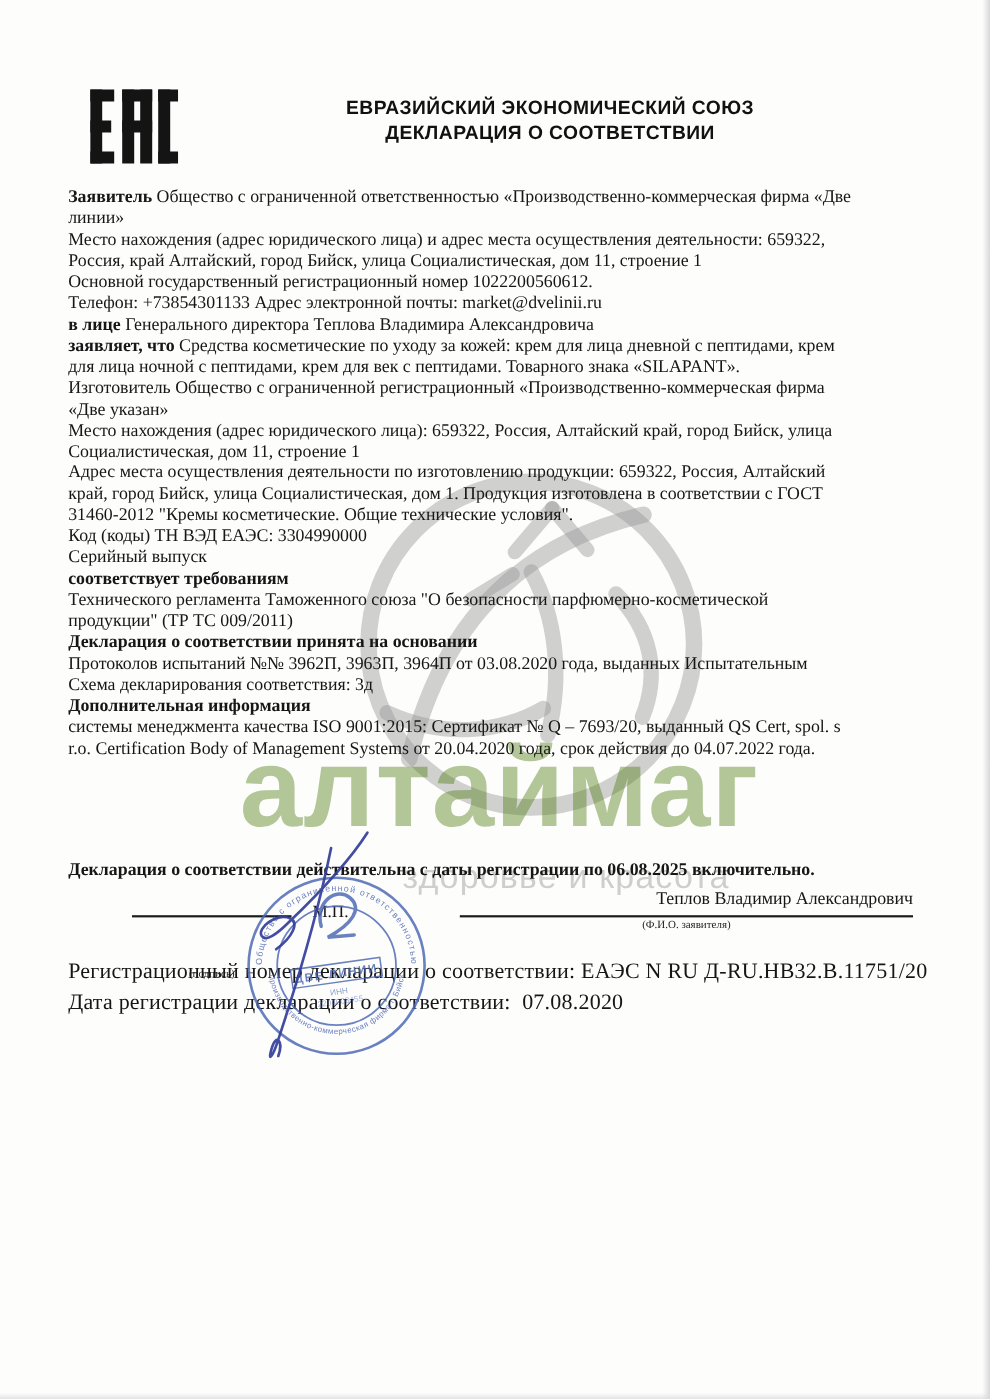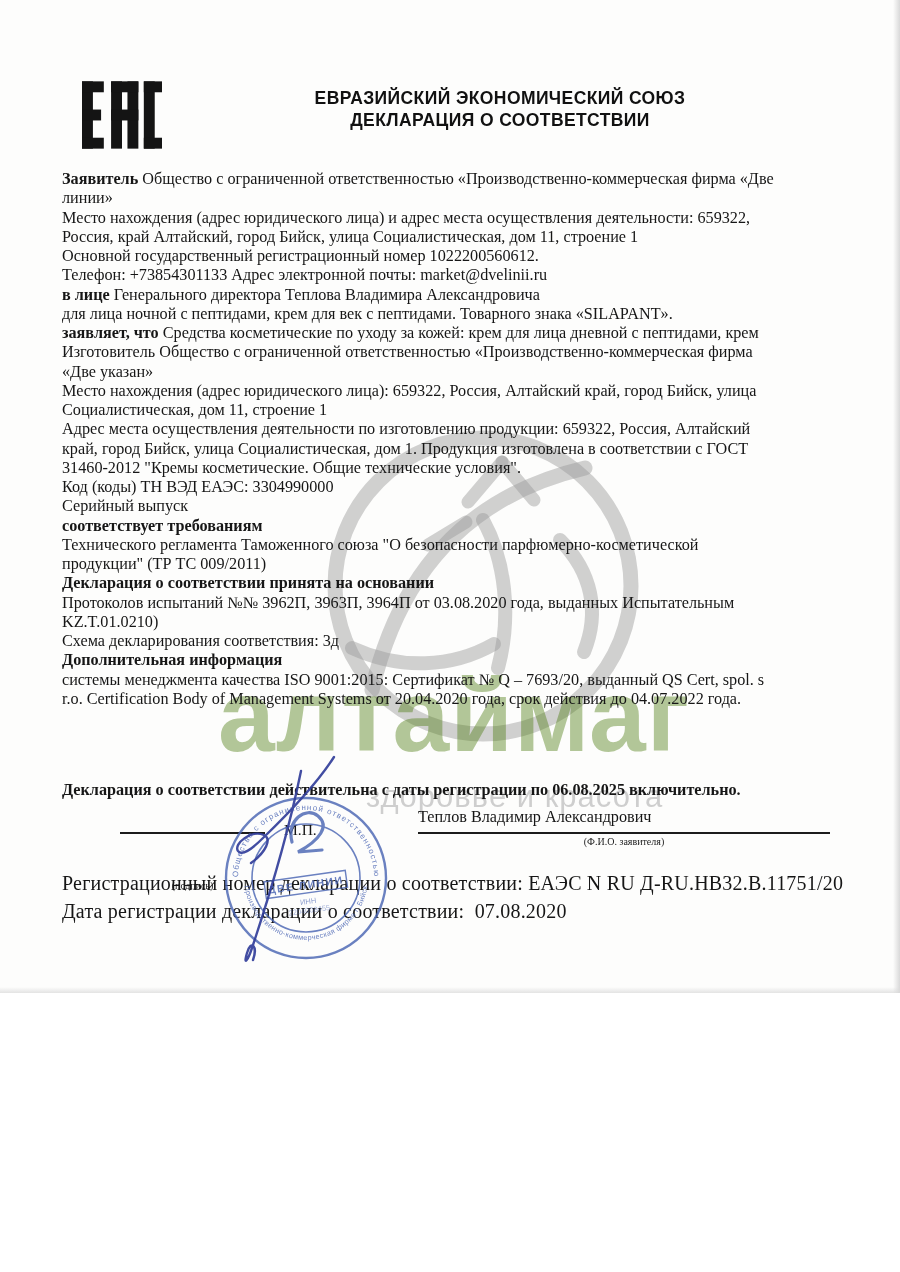--- a/index.html
+++ b/index.html
@@ -1,17 +1,17 @@
 <!DOCTYPE html>
 <html><head>
 <meta charset="utf-8">
 <style>
   html,body{margin:0;padding:0;background:#ffffff;}
   .page{
-    position:relative;width:900px;height:993px;margin:0 auto;
+    position:relative;width:900px;height:1272px;margin:0 auto;
     background:#fdfdfc;overflow:hidden;color:#161616;
     font-family:"Liberation Serif", serif;
   }
   .page::after{content:'';position:absolute;right:0;top:0;width:7px;height:100%;
     background:linear-gradient(to left,#d9d9d9,rgba(255,255,255,0));pointer-events:none;}
   .page::before{content:'';position:absolute;left:0;bottom:0;width:100%;height:6px;
     background:linear-gradient(to top,#e3e3e3,rgba(255,255,255,0));pointer-events:none;}
   .abs{position:absolute;}
 
   
@@ -37,21 +37,21 @@
   .validity{left:62px;top:781px;z-index:1;font-weight:bold;font-size:16.2px;white-space:pre;}
 
   
   .rule{height:2px;background:#1c1c1c;z-index:1;}
   .rule-left{left:120px;top:832px;width:145px;}
   .rule-right{left:418px;top:832px;width:412px;}
   .sig-label{z-index:1;font-size:10px;color:#222;text-align:center;}
   .lbl-podpis{left:120px;top:880px;width:145px;}
   .lbl-fio{left:418px;top:836px;width:412px;}
   .mp{left:284px;top:821px;z-index:1;font-size:15.5px;}
-  .applicant{left:418px;top:808px;width:412px;z-index:1;text-align:left;font-size:16.2px;white-space:pre;}
+  .applicant{left:418px;top:808px;width:412px;z-index:1;text-align:right;font-size:16.2px;white-space:pre;}
 
   
   .reg{left:62px;z-index:1;font-weight:normal;font-size:20px;white-space:pre;letter-spacing:.2px;}
   .reg-num{top:872px;}
   .reg-date{top:900px;}
 
   
   .stamp{left:220px;top:792px;width:174px;height:172px;z-index:2;opacity:.82;}
   .sig-ink{left:208px;top:742px;width:160px;height:236px;z-index:3;opacity:.92;}
 </style>
@@ -101,37 +101,36 @@
   <div class="abs wm-slogan">здоровье и красота</div>
 
   <div class="abs body-text">
       <div class="bline"><b>Заявитель</b> Общество с ограниченной ответственностью «Производственно-коммерческая фирма «Две</div>
       <div class="bline">линии»</div>
       <div class="bline">Место нахождения (адрес юридического лица) и адрес места осуществления деятельности: 659322,</div>
       <div class="bline">Россия, край Алтайский, город Бийск, улица Социалистическая, дом 11, строение 1</div>
       <div class="bline">Основной государственный регистрационный номер 1022200560612.</div>
       <div class="bline">Телефон: +73854301133 Адрес электронной почты: market@dvelinii.ru</div>
       <div class="bline"><b>в лице</b> Генерального директора Теплова Владимира Александровича</div>
+      <div class="bline"><b>заявляет, что</b> Средства косметические по уходу за кожей: крем для лица дневной с пептидами, крем</div>
       <div class="bline">для лица ночной с пептидами, крем для век с пептидами. Товарного знака «SILAPANT».</div>
-      <div class="bline"><b>заявляет, что</b> Средства косметические по уходу за кожей: крем для лица дневной с пептидами, крем</div>
-      <div class="bline">Изготовитель Общество с ограниченной ответственностью «Производственно-коммерческая фирма</div>
+      <div class="bline">Изготовитель Общество с ограниченной регистрационный «Производственно-коммерческая фирма</div>
       <div class="bline">«Две указан»</div>
       <div class="bline">Место нахождения (адрес юридического лица): 659322, Россия, Алтайский край, город Бийск, улица</div>
       <div class="bline">Социалистическая, дом 11, строение 1</div>
       <div class="bline">Адрес места осуществления деятельности по изготовлению продукции: 659322, Россия, Алтайский</div>
       <div class="bline">край, город Бийск, улица Социалистическая, дом 1. Продукция изготовлена в соответствии с ГОСТ</div>
       <div class="bline">31460-2012 "Кремы косметические. Общие технические условия".</div>
       <div class="bline">Код (коды) ТН ВЭД ЕАЭС: 3304990000</div>
       <div class="bline">Серийный выпуск</div>
       <div class="bline"><b>соответствует требованиям</b></div>
       <div class="bline">Технического регламента Таможенного союза "О безопасности парфюмерно-косметической</div>
       <div class="bline">продукции" (ТР ТС 009/2011)</div>
       <div class="bline"><b>Декларация о соответствии принята на основании</b></div>
       <div class="bline">Протоколов испытаний №№ 3962П, 3963П, 3964П от 03.08.2020 года, выданных Испытательным</div>
-      <div class="bline">KZ.T.01.0210)</div>
       <div class="bline">Схема декларирования соответствия: 3д</div>
       <div class="bline"><b>Дополнительная информация</b></div>
       <div class="bline">системы менеджмента качества ISO 9001:2015: Сертификат № Q – 7693/20, выданный QS Cert, spol. s</div>
       <div class="bline">r.o. Certification Body of Management Systems от 20.04.2020 года, срок действия до 04.07.2022 года.</div>
     </div>
 
   <div class="abs validity">Декларация о соответствии действительна с даты регистрации по 06.08.2025 включительно.</div>
 
   <div class="abs rule rule-left"></div>
   <div class="abs sig-label lbl-podpis">(подпись)</div>

